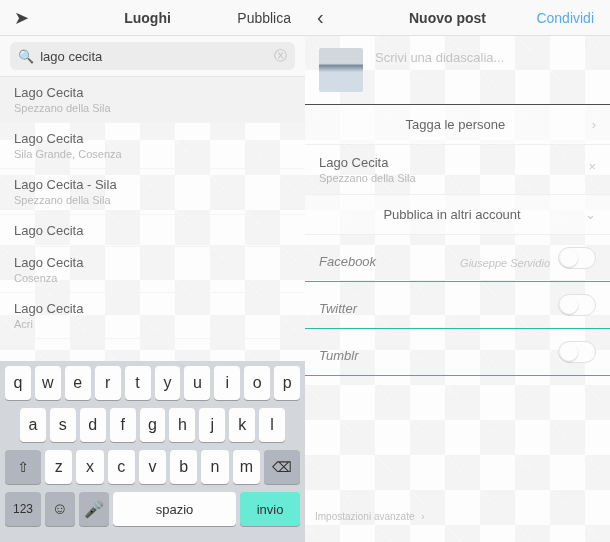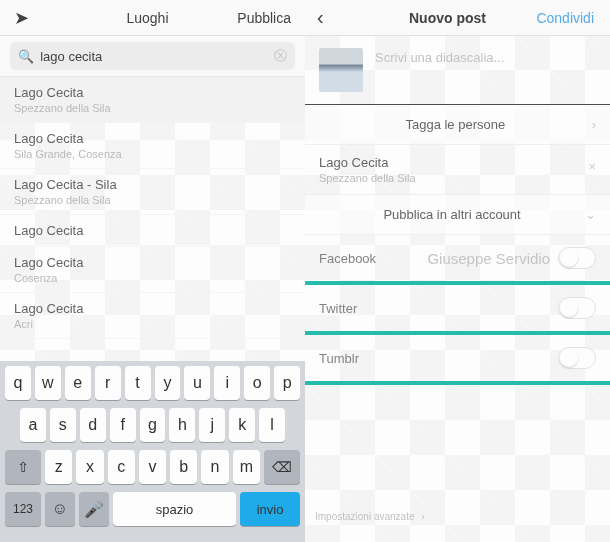--- a/index.html
+++ b/index.html
@@ -14,21 +14,21 @@
       linear-gradient(45deg, rgba(0,0,0,0.04) 25%, transparent 25%, transparent 75%, rgba(0,0,0,0.04) 75%),
       linear-gradient(45deg, rgba(0,0,0,0.04) 25%, transparent 25%, transparent 75%, rgba(0,0,0,0.04) 75%);
     background-size: 70px 70px;
     background-position: 0 0, 35px 35px;
     pointer-events: none;
   }
 
   
   .header { height: 36px; display: flex; align-items: center; border-bottom: 1px solid #e0e0e0; background: #fafafa; position: relative; z-index: 1; }
   .header .left { width: 60px; display: flex; justify-content: flex-start; padding-left: 14px; font-size: 18px; color: #333; }
-  .header .center { flex: 1; text-align: center; font-weight: 400; font-size: 14px; color: #333; }
+  .header .center { flex: 1; text-align: center; font-weight: 700; font-size: 14px; color: #333; }
   .header .right { width: 70px; text-align: right; padding-right: 14px; font-size: 14px; color: #333; }
 
   
   .searchbar { padding: 6px 10px; background: #fafafa; border-bottom: 1px solid #e6e6e6; position: relative; z-index: 1; }
   .searchbar .field { display: flex; align-items: center; background: #ececec; border-radius: 6px; height: 28px; padding: 0 8px; }
   .searchbar .mag { color: #9a9a9a; font-size: 13px; margin-right: 6px; }
   .searchbar input { flex: 1; border: none; background: transparent; font-size: 13px; color: #333; outline: none; }
   .searchbar .clear { color: #bbb; font-size: 13px; }
 
   
@@ -40,21 +40,21 @@
 
   
   .keyboard { position: absolute; bottom: 0; left: 0; right: 0; background: #d1d4d9; padding: 5px 3px 4px 3px; z-index: 2; }
   .krow { display: flex; justify-content: center; margin-bottom: 8px; }
   .krow:last-child { margin-bottom: 12px; }
   .key { background: #fff; border-radius: 4px; box-shadow: 0 1px 0 rgba(0,0,0,0.3); height: 34px; margin: 0 2px; display: flex; align-items: center; justify-content: center; font-size: 16px; color: #222; }
   .key.letter { flex: 1; }
   .key.mod { background: #acb1ba; flex: 0 0 36px; font-size: 14px; }
   .key.space { flex: 1; font-size: 13px; }
   .key.num { background: #acb1ba; flex: 0 0 36px; font-size: 12px; }
-  .key.return { background: #0ea5e9; flex: 0 0 60px; font-size: 13px; }
+  .key.return { background: #5eead4; flex: 0 0 60px; font-size: 13px; }
   .key.small { background: #acb1ba; flex: 0 0 30px; font-size: 16px; }
   .krow.row2 { padding: 0 15px; }
   .krow.row3 .letter { flex: 1; }
 
   
   .header-r { height: 36px; display: flex; align-items: center; border-bottom: 1px solid #e0e0e0; background: #fafafa; position: relative; z-index: 1; }
   .header-r .left { width: 60px; padding-left: 12px; font-size: 20px; color: #333; }
   .header-r .center { flex: 1; text-align: center; font-weight: 600; font-size: 14px; color: #333; }
   .header-r .right { width: 80px; text-align: right; padding-right: 16px; font-size: 14px; color: #4aa7e8; font-weight: 500; }
 
@@ -64,23 +64,23 @@
 
   .row { display: flex; align-items: center; padding: 12px 14px; border-bottom: 1px solid #efefef; position: relative; z-index: 1; background: rgba(255,255,255,0.6); }
   .row .label { flex: 1; font-size: 13px; color: #5a5a5a; text-align: center; }
   .row .chev { color: #c8c8c8; font-size: 13px; }
 
   .location-row { display: block; padding: 10px 14px; border-bottom: 1px solid #efefef; position: relative; z-index: 1; }
   .location-row .name { font-size: 13px; color: #5a5a5a; }
   .location-row .sub { font-size: 11px; color: #b5b5b5; margin-top: 2px; }
   .location-row .close { position: absolute; right: 14px; top: 14px; color: #c8c8c8; font-size: 13px; }
 
-  .share-row { display: flex; align-items: center; padding: 12px 14px; border-bottom: 4px solid #14b8a6; position: relative; z-index: 1; }
+  .share-row { display: flex; align-items: flex-end; padding: 12px 14px; border-bottom: 1px solid #14b8a6; position: relative; z-index: 1; font-style: italic; }
   .share-row .label { flex: 1; font-size: 13px; color: #7a7a7a; }
-  .share-row .acc { font-size: 15px; color: #c2c2c2; margin-right: 8px; margin-left: 12px; }
+  .share-row .acc { font-size: 11px; color: #c2c2c2; margin-right: 8px; margin-left: 12px; }
   .toggle { width: 38px; height: 22px; background: #fff; border: 1px solid #e0e0e0; border-radius: 11px; position: relative; }
   .toggle::after { content: ''; position: absolute; left: 1px; top: 1px; width: 18px; height: 18px; background: #fff; border-radius: 50%; box-shadow: 0 1px 2px rgba(0,0,0,0.2); }
 
   .advanced { position: absolute; bottom: 20px; left: 10px; font-size: 10px; color: #bdbdbd; z-index: 1; }
   .advanced .chev { margin-left: 4px; }
 </style>
 </head>
 <body>
 
 <div class="screen screen-left">

